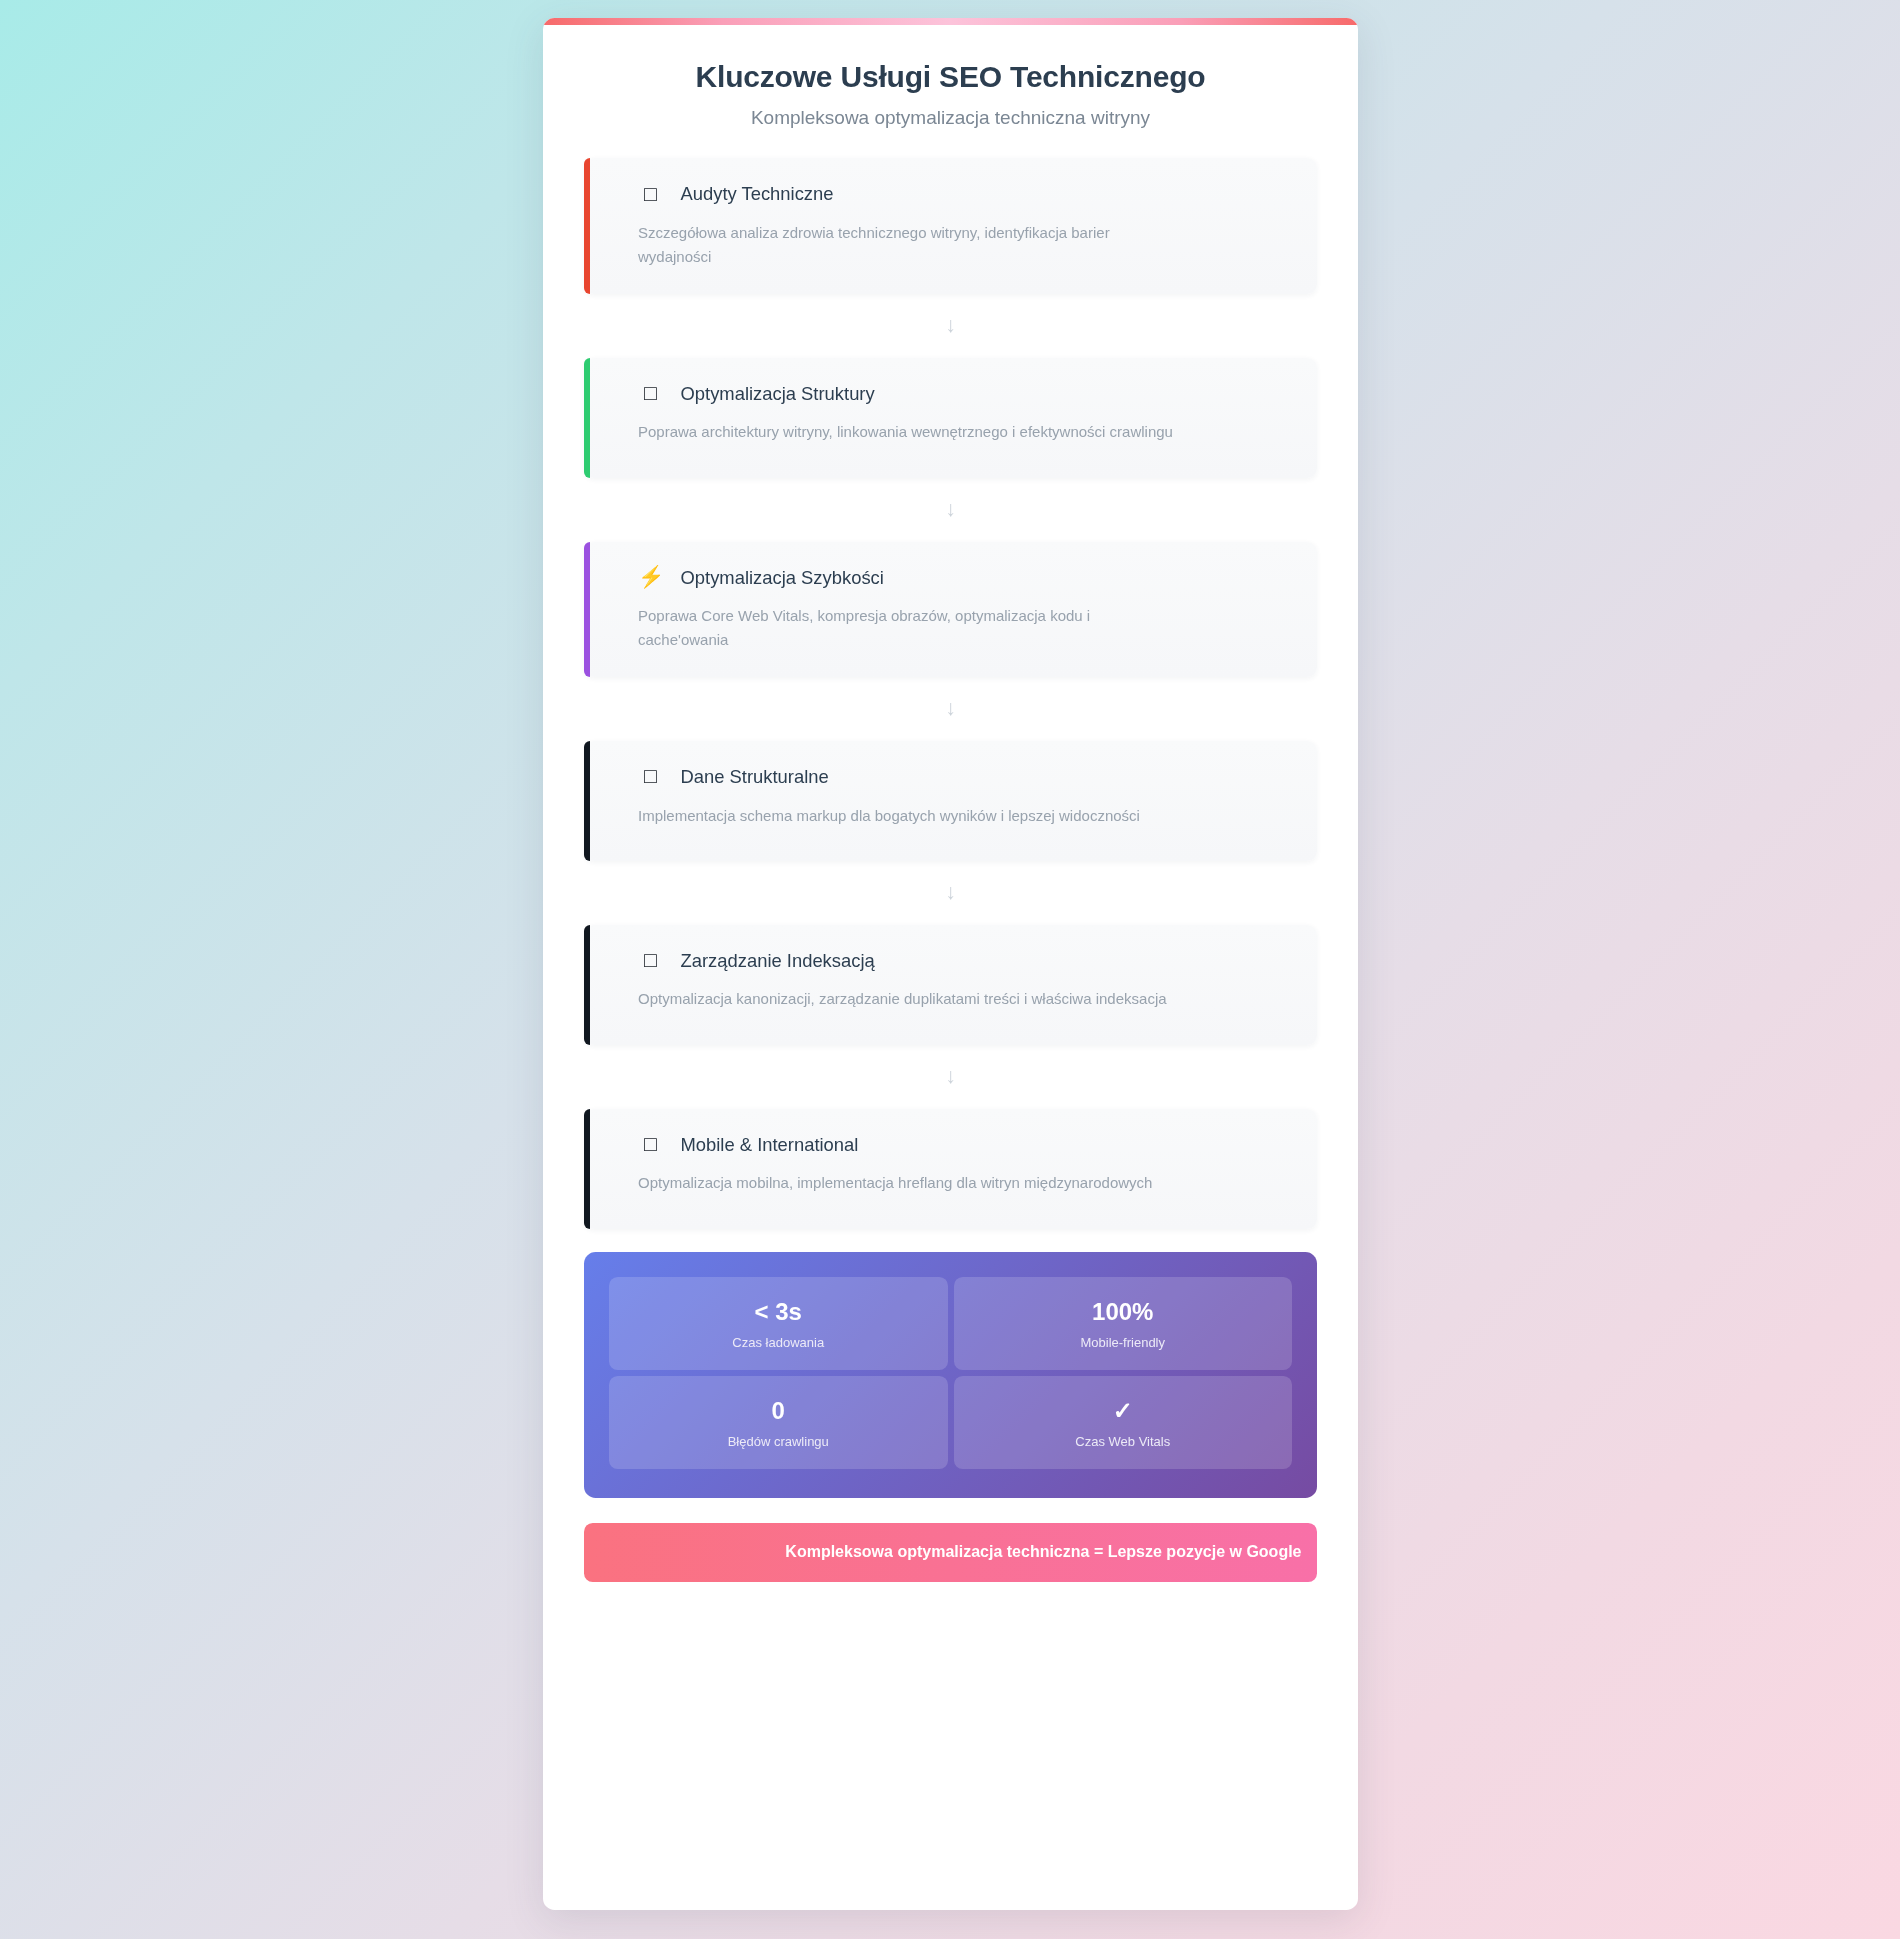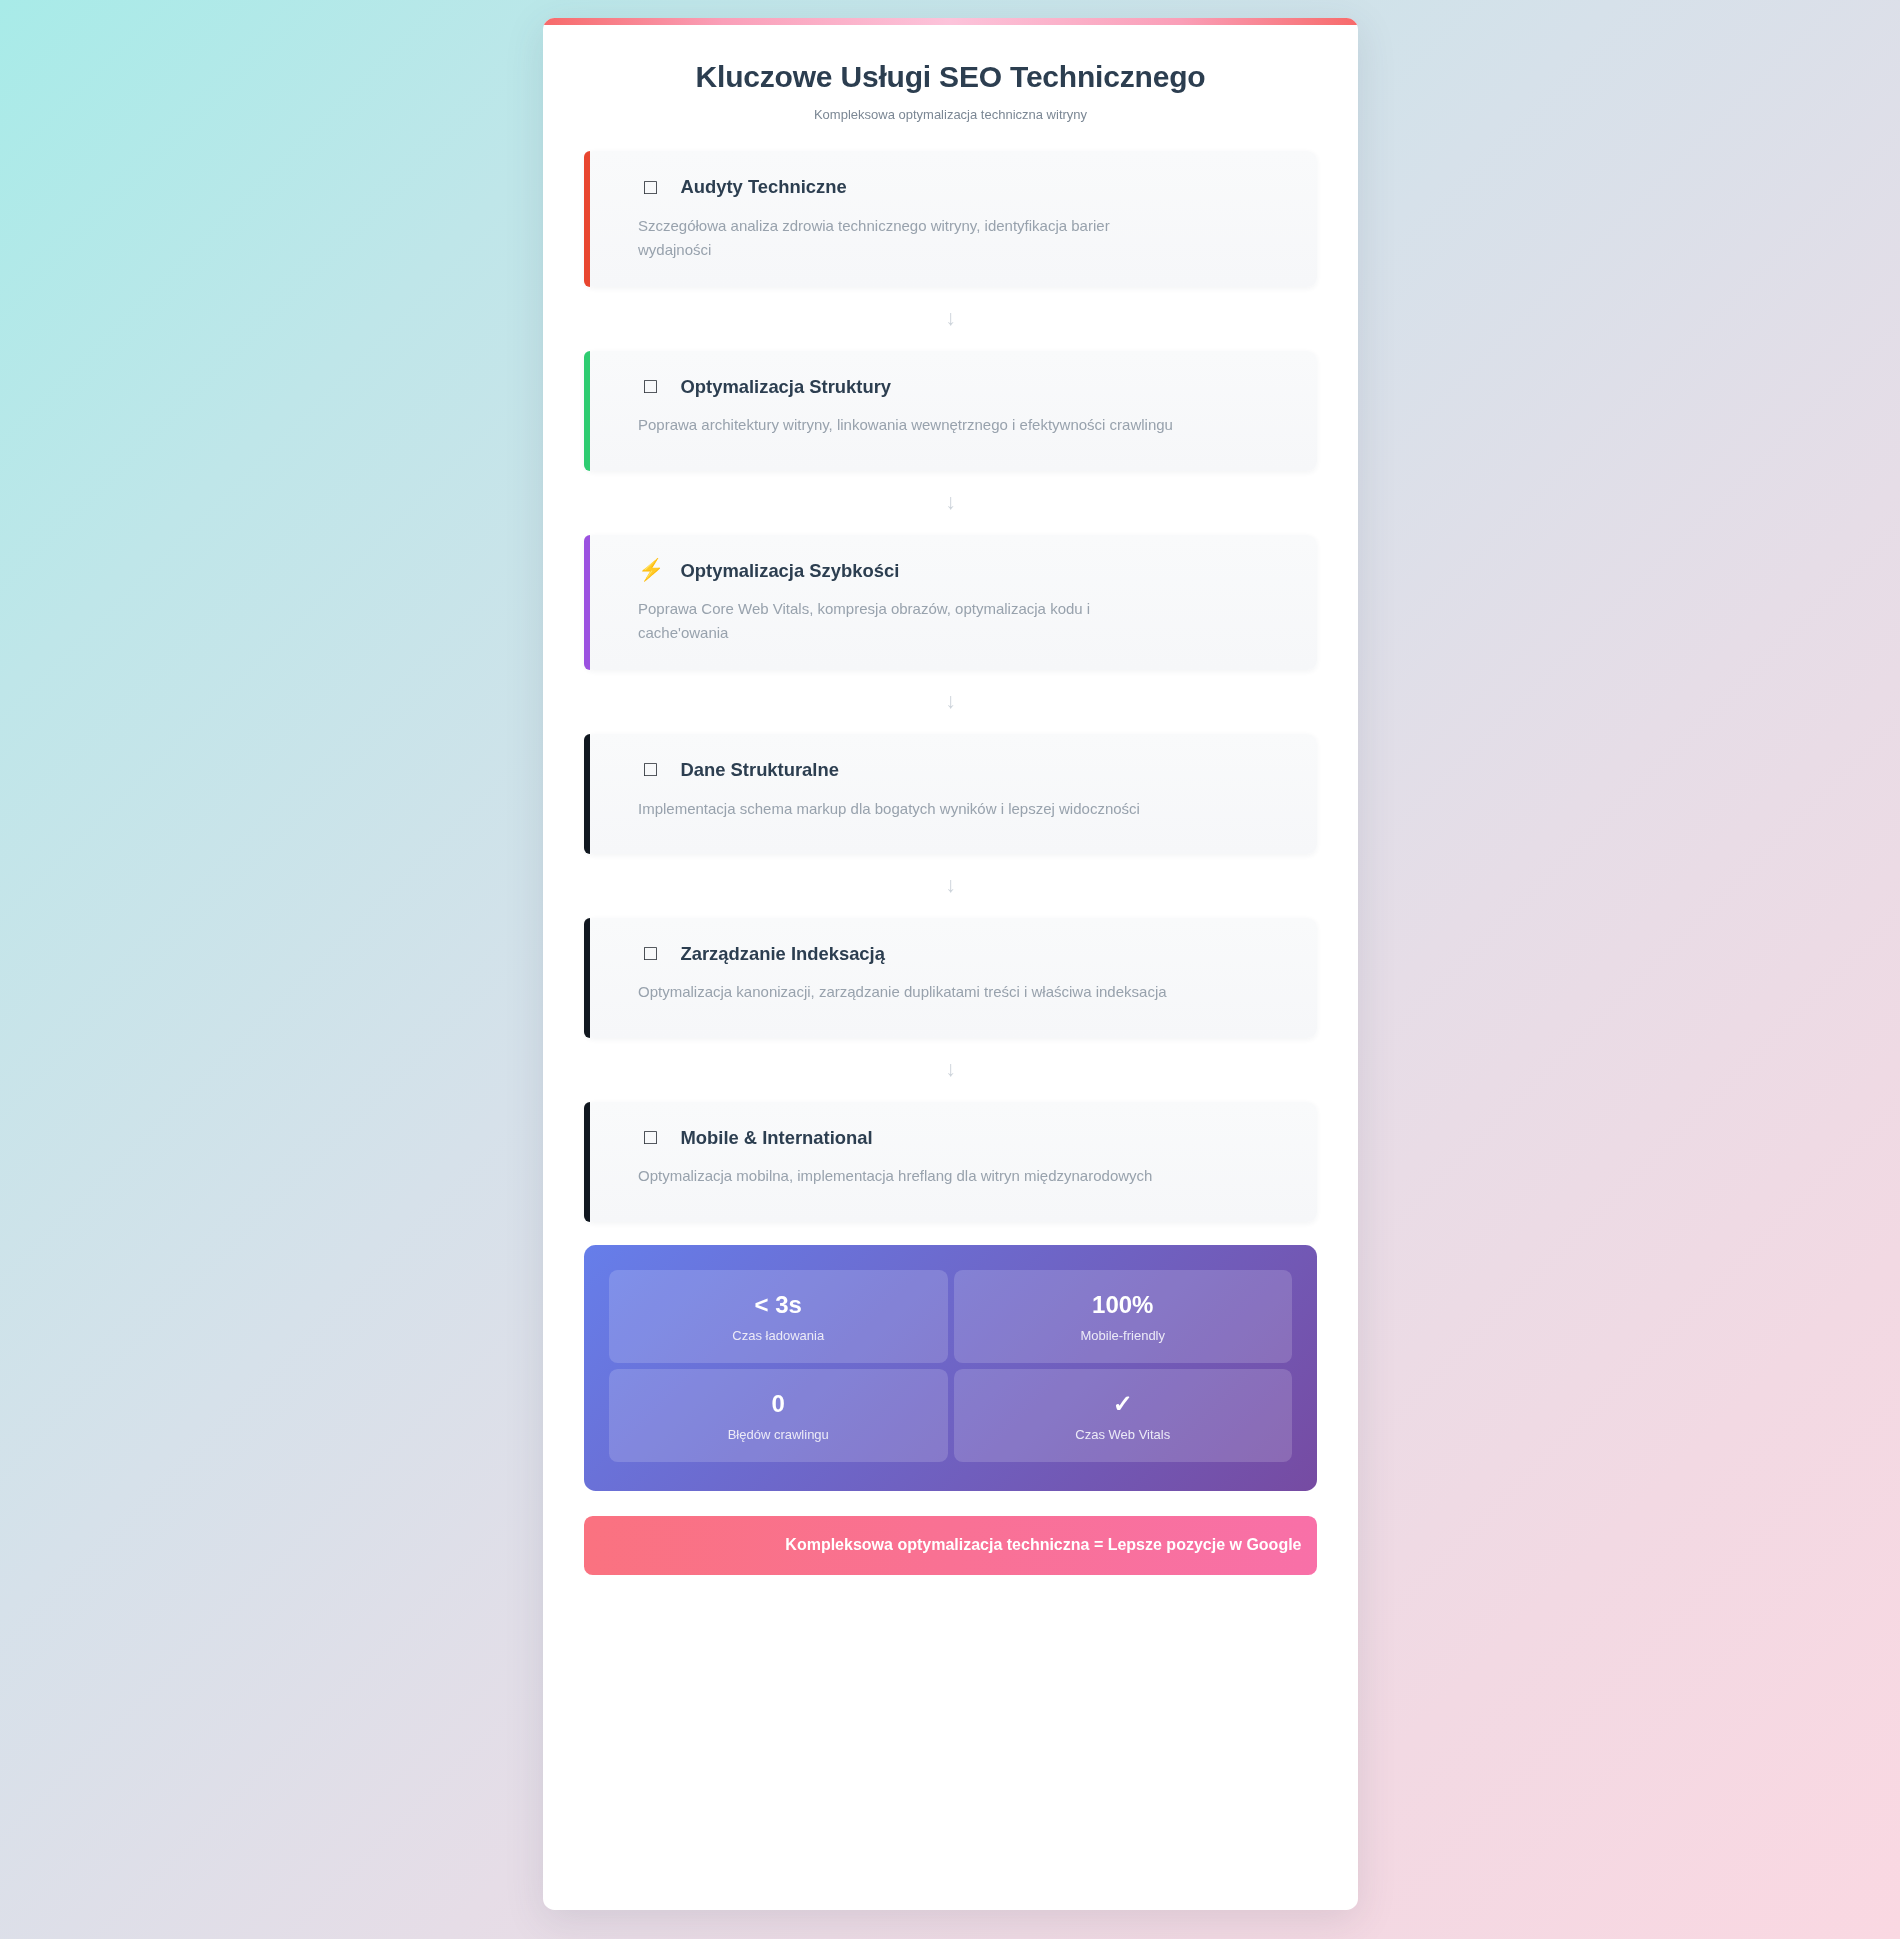--- a/index.html
+++ b/index.html
@@ -44,21 +44,21 @@
   }
   .page-title {
     font-size: 30px;
     font-weight: bold;
     color: #2c3e50;
     letter-spacing: -0.2px;
     line-height: 1.25;
   }
   .page-subtitle {
     margin-top: 11.6px;
-    font-size: 13px;
+    font-size: 19px;
     color: #7b8794;
     font-weight: normal;
   }
 
   
   .flow {
     padding: 0 41px;
     margin-top: 29px;
   }
 
@@ -87,21 +87,21 @@
   .card-icon {
     font-size: 21.3px;
     line-height: 1;
     width: 25px;
     text-align: center;
     color: #20262e;
     flex: 0 0 auto;
   }
   .card-title {
     font-size: 18.4px;
-    font-weight: bold;
+    font-weight: normal;
     color: #2c3e50;
   }
   .card-desc {
     margin-top: 15.5px;
     font-size: 15px;
     line-height: 1.6;
     color: #98a2ad;
     max-width: 543px;
   }
 

